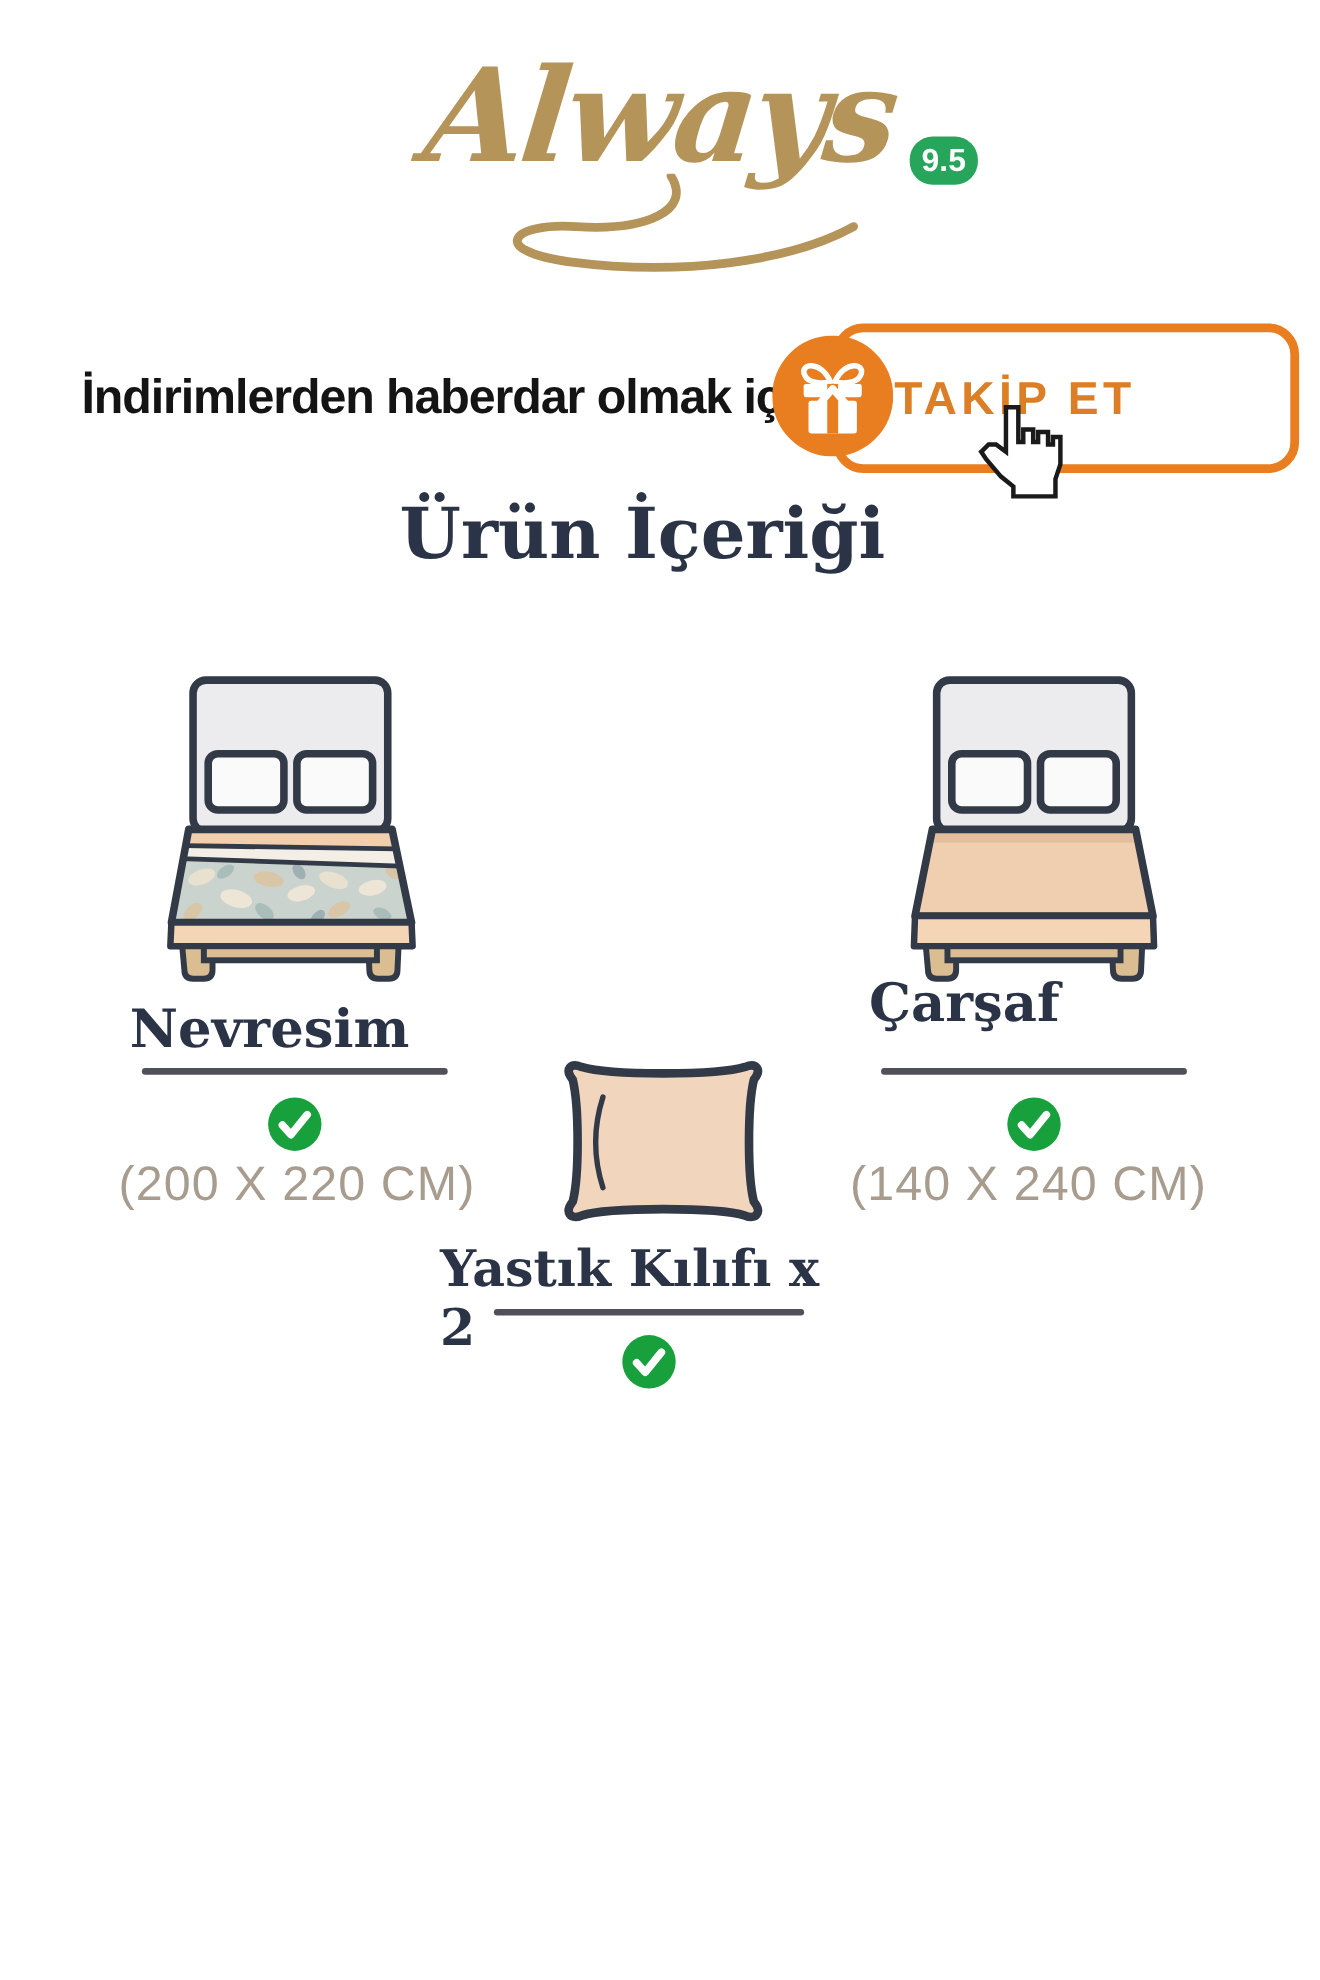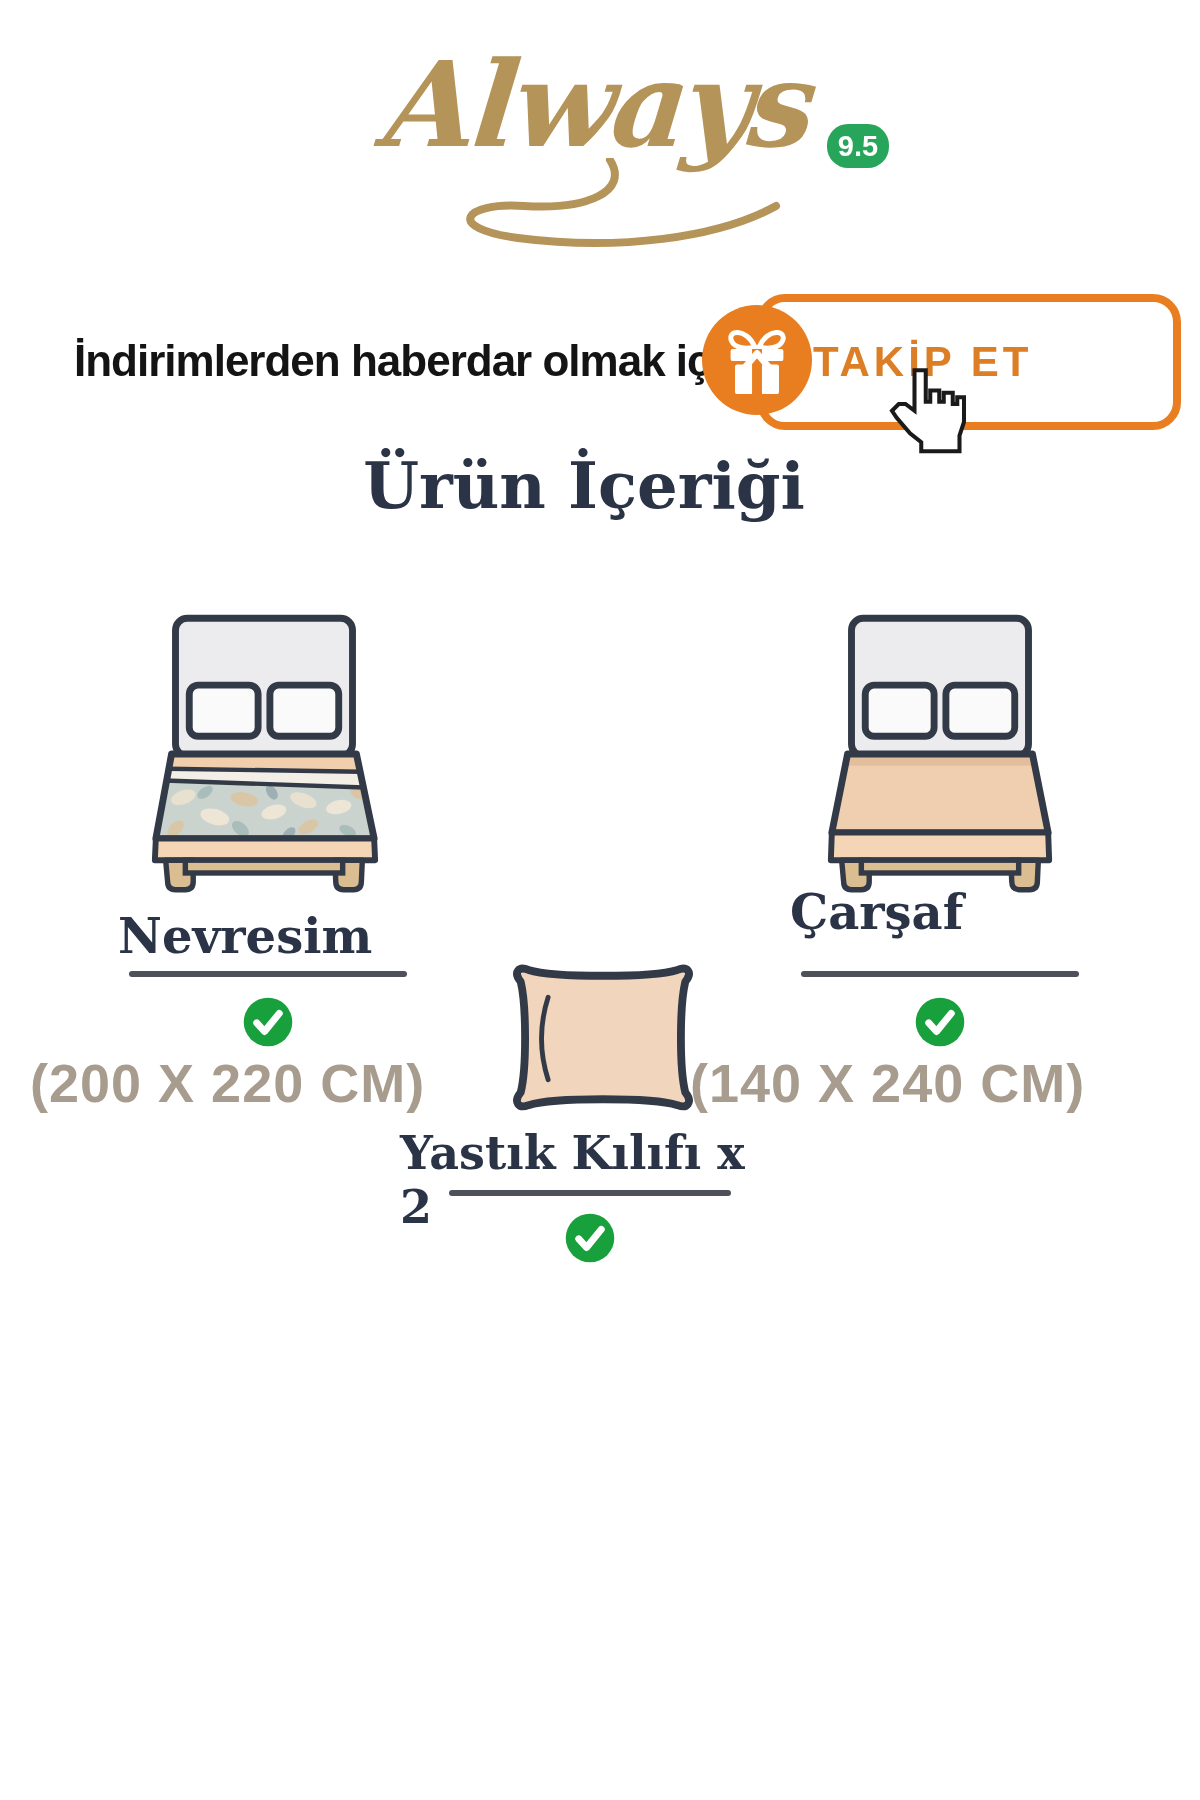--- a/index.html
+++ b/index.html
@@ -42,21 +42,21 @@
   .item-name.n2{left:790px;top:884px;width:300px;}
   .item-name.n3{left:400px;top:1126px;width:380px;font-size:46px;}
   .rule{position:absolute;height:6px;background:#4E505A;border-radius:3px;}
   .rule.r1{left:129px;top:971px;width:278px;}
   .rule.r2{left:801px;top:971px;width:278px;}
   .rule.r3{left:449px;top:1190px;width:282px;}
   .check{position:absolute;width:52px;height:52px;}
   .check.c1{left:242px;top:996px;}
   .check.c2{left:914px;top:996px;}
   .check.c3{left:564px;top:1212px;}
-  .item-size{position:absolute;font-size:54px;font-weight:700;color:#A79C8E;text-align:left;
+  .item-size{position:absolute;font-size:44px;font-weight:400;color:#A79C8E;text-align:center;
              letter-spacing:1px;}
   .item-size.s1{left:30px;top:1052px;width:480px;}
   .item-size.s2{left:690px;top:1052px;width:490px;}
   .item-size.s3{left:360px;top:1274px;width:460px;}
 </style>
 </head>
 <body>
 
 <div id="stage">
 

